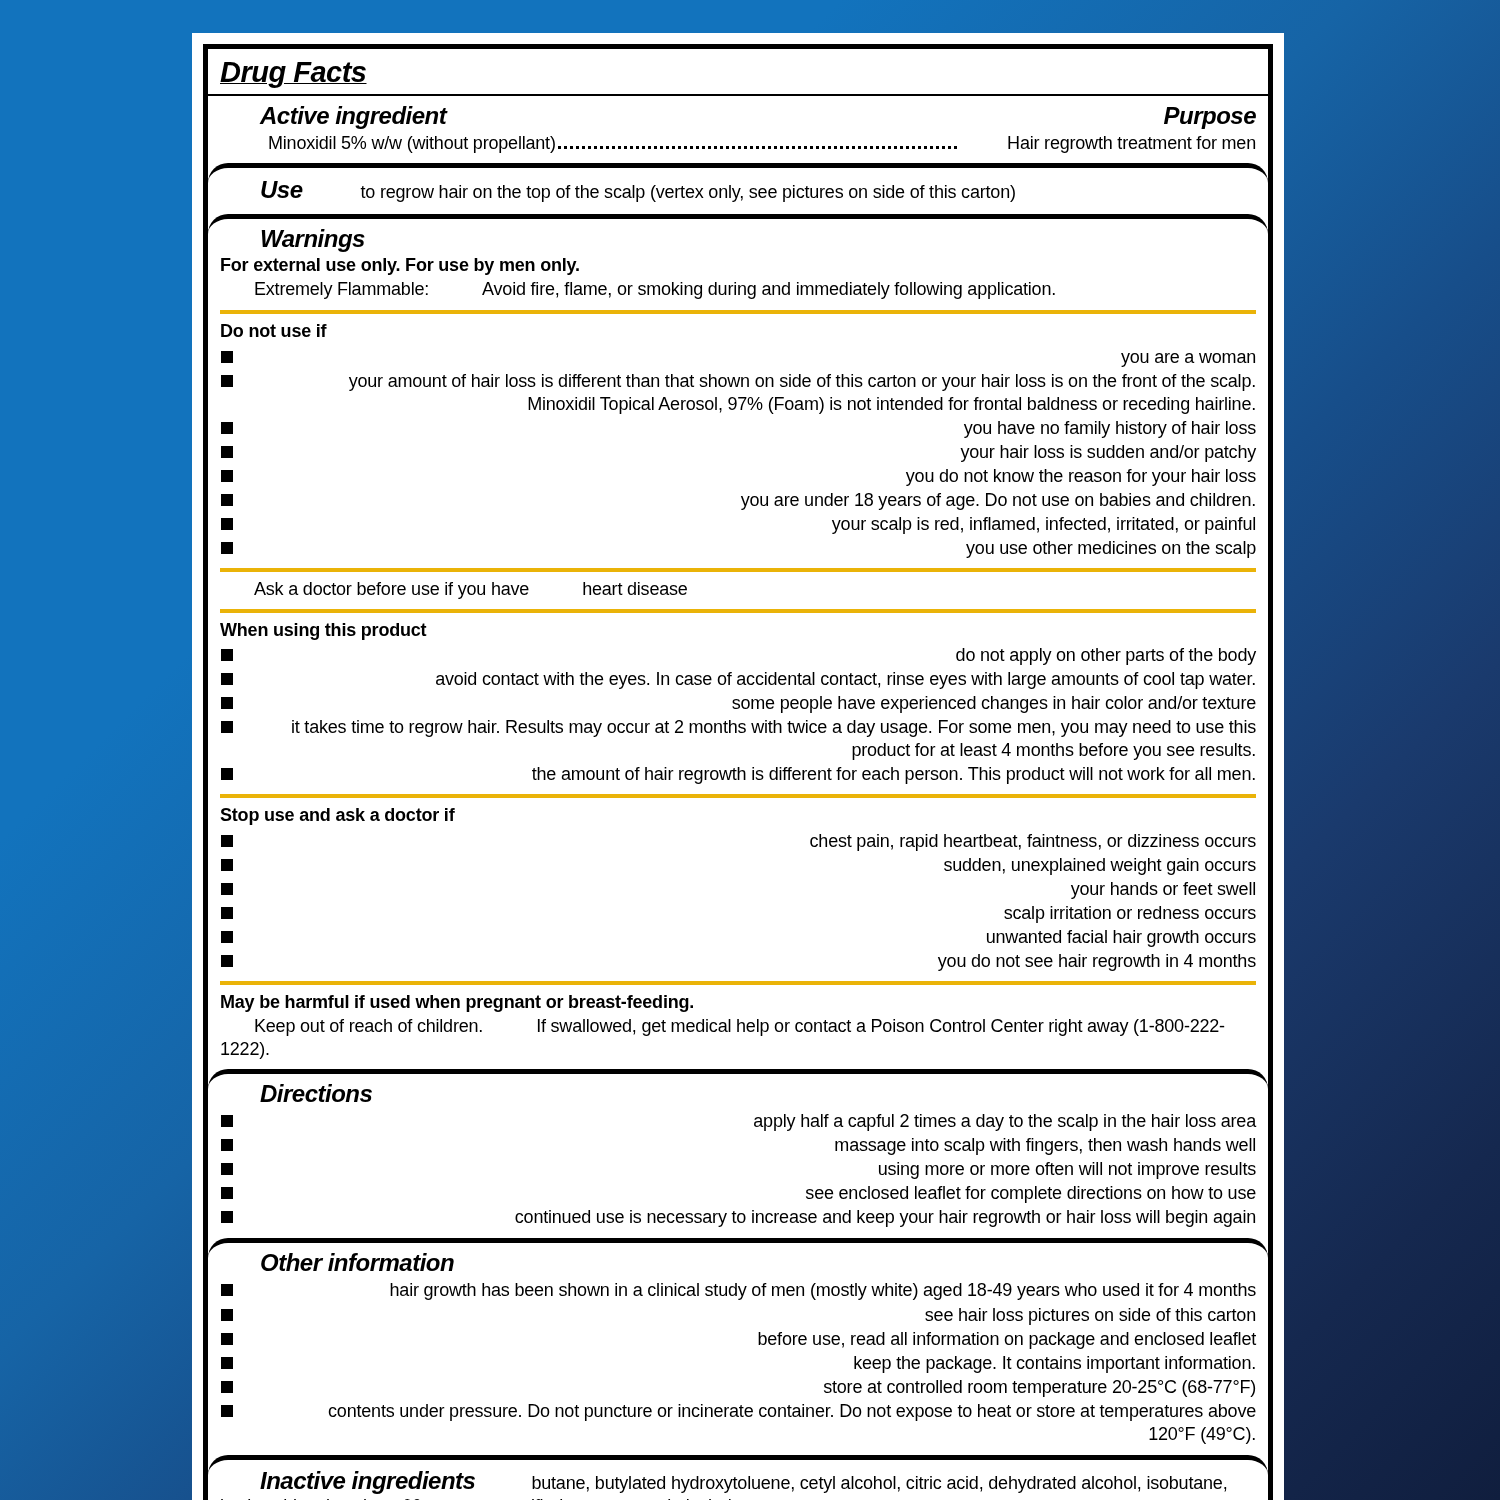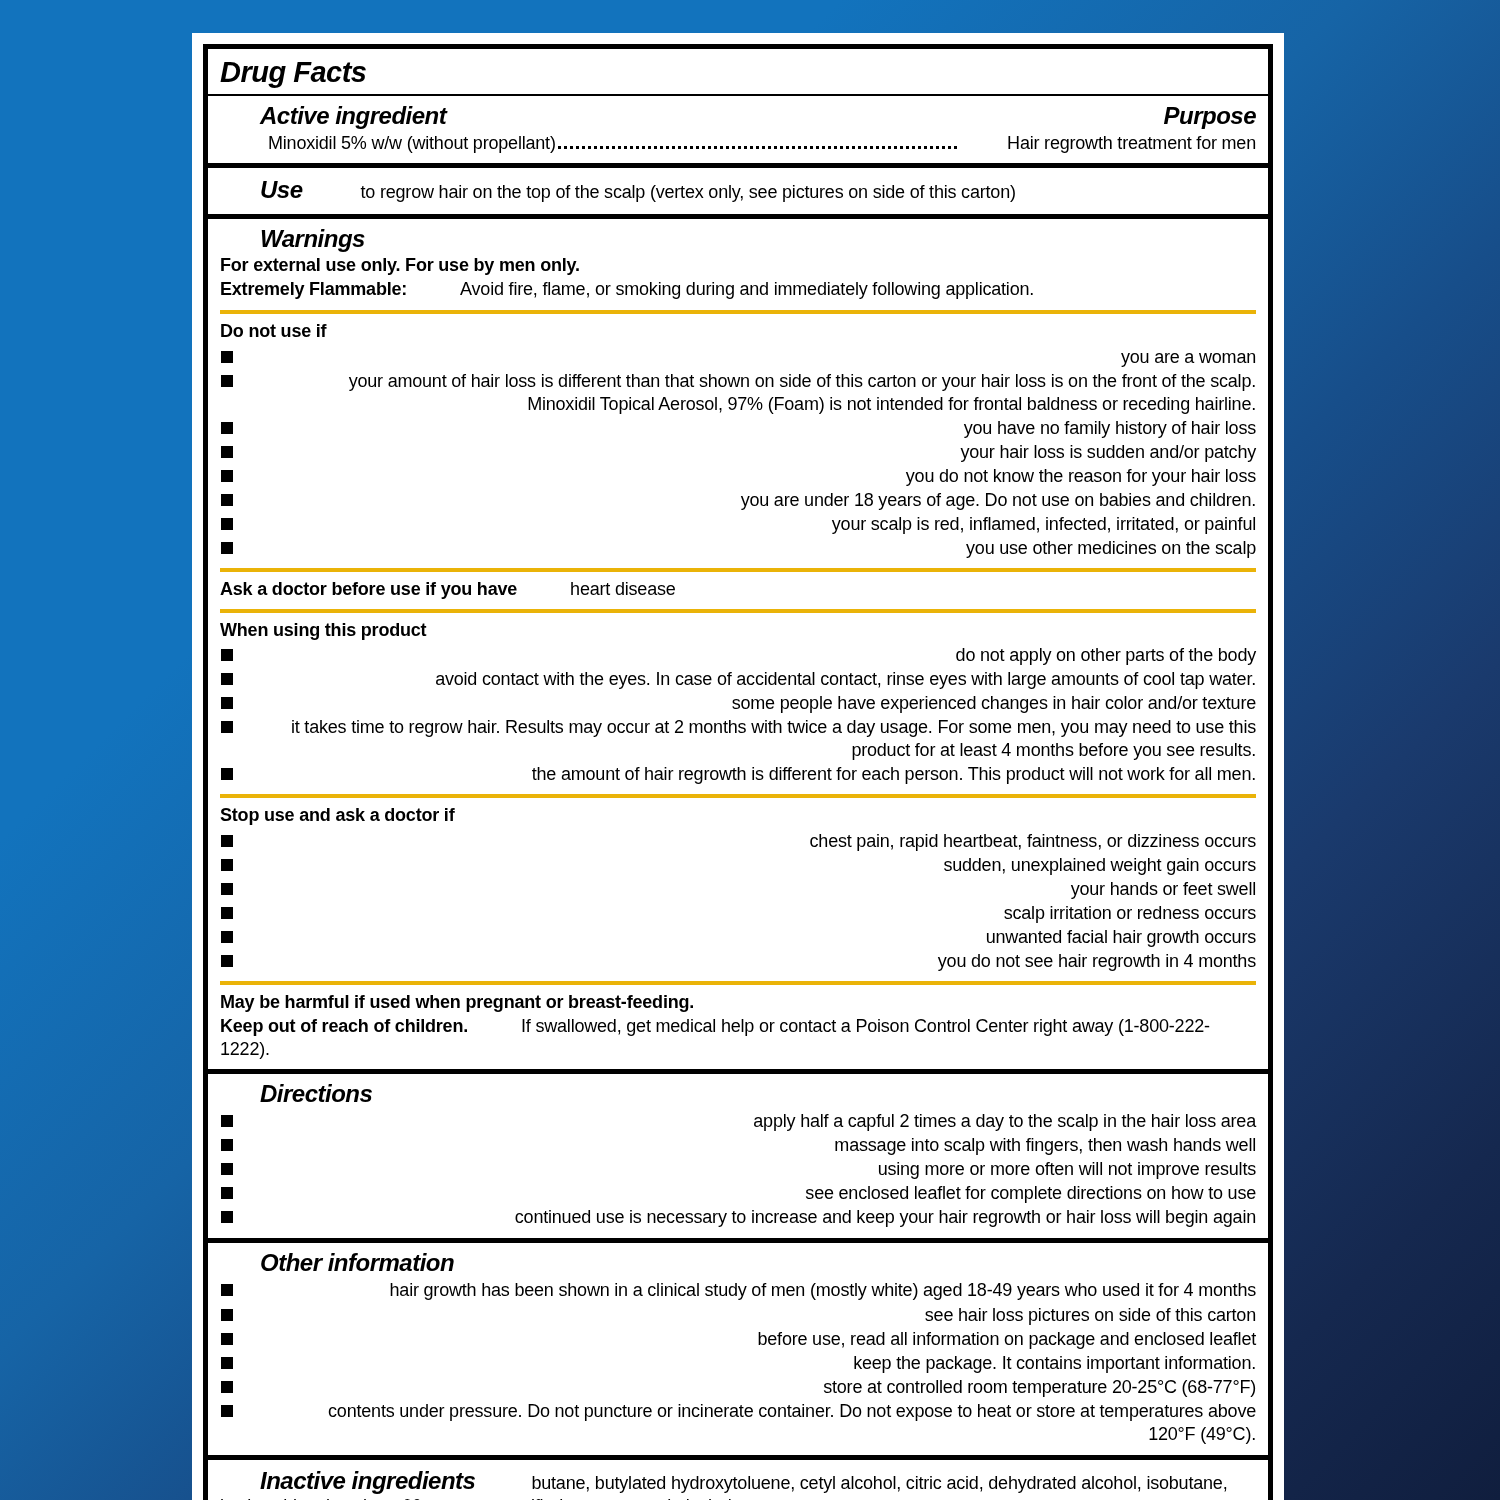--- a/index.html
+++ b/index.html
@@ -22,44 +22,44 @@
     padding: 11px 11px 0 11px;
   }
   .facts-box {
     border: 5px solid #000;
     background: #fff;
     color: #000;
   }
   .section {
     padding: 6px 12px 8px 12px;
   }
-  .bar-top { border-top: 5px solid #000; }
+  .bar-top { border-top: 5px solid #000; border-radius: 20px; }
   .thin-top { border-top: 4px solid #eab308; }
 
-  .title-section { padding: 7px 16px 5px 12px; border-bottom: 2px solid #000; }
+  .title-section { padding: 7px 16px 5px 12px; border-bottom: 2px solid #000; text-decoration: underline; }
   .h1 {
     font-size: 29px;
     font-weight: bold;
     font-style: italic;
     letter-spacing: -0.5px;
   }
   .h2 {
     font-size: 24px;
     font-weight: bold;
     font-style: italic;
     letter-spacing: -0.5px;
     margin-left: 40px;
   }
   .body-text, .li-text, .inline-text {
     font-size: 18px;
     letter-spacing: -0.2px;
     line-height: 1.28;
     margin-left: 48px;
   }
-  .bold { font-weight: bold; }
+  .bold { font-weight: normal; margin-left: 34px; }
 
   .heads-row {
     display: flex;
     justify-content: space-between;
     align-items: baseline;
   }
   .leader-row {
     display: flex;
     align-items: baseline;
     margin-top: 2px;

